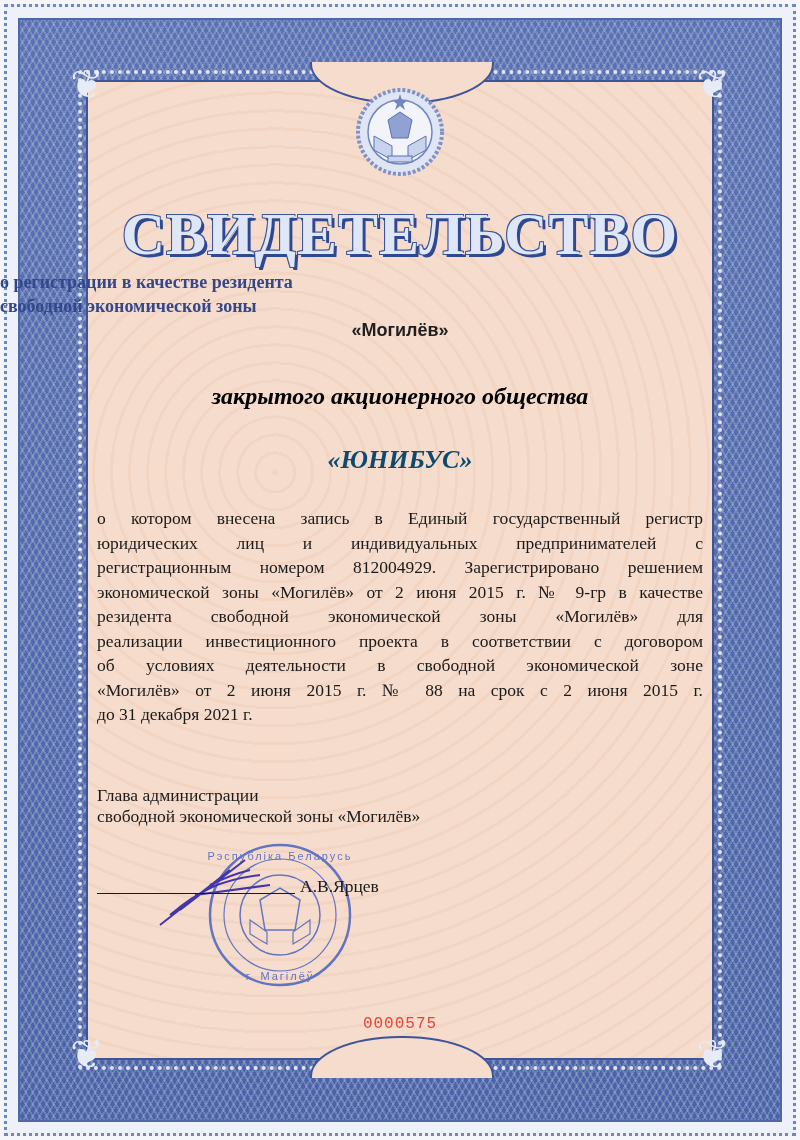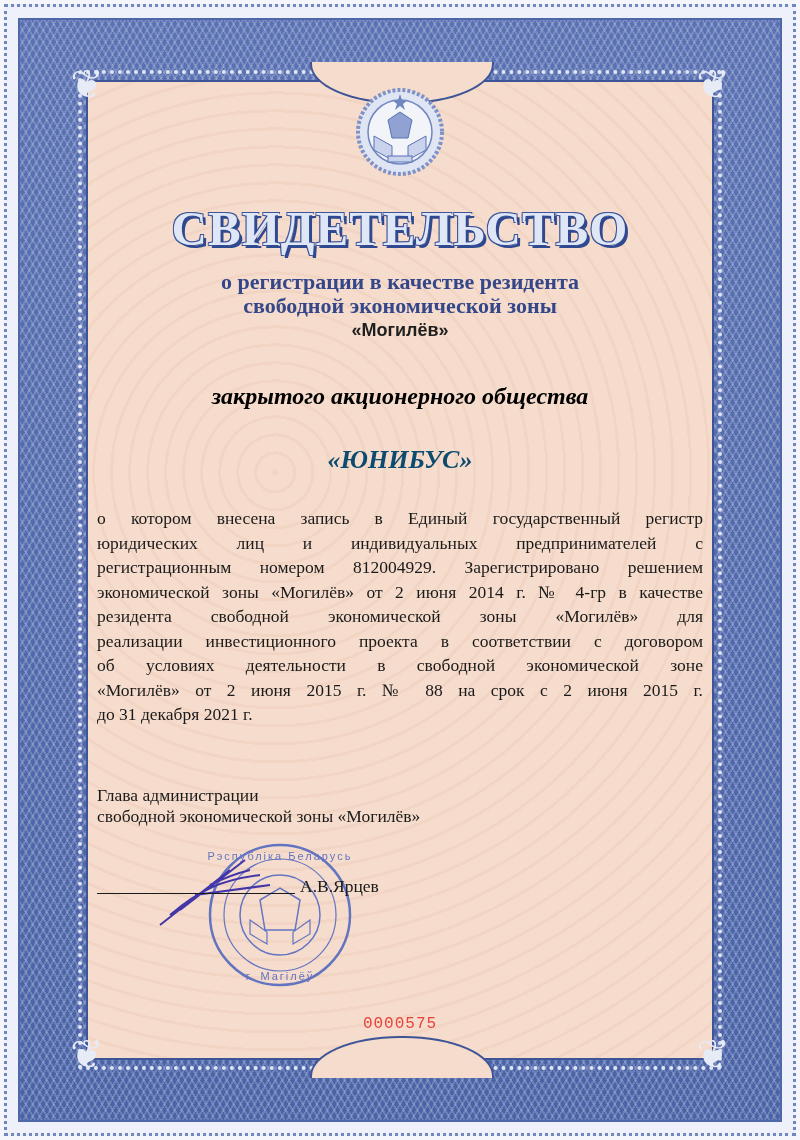--- a/index.html
+++ b/index.html
@@ -43,27 +43,27 @@
     background: #f6dccc; border-radius: 90px 90px 0 0 / 40px 40px 0 0;
     border: 2px solid #3d5597; border-bottom: none;
   }
   .corner { position: absolute; width: 50px; height: 50px; color: #e7ebf6; font-size: 40px; line-height: 50px; text-align: center; }
   .emblem {
     position: absolute; left: 350px; top: 80px; width: 100px; height: 100px;
   }
   .title {
     position: absolute; left: 0; right: 0; top: 200px; text-align: center;
     font-family: "Liberation Serif", serif; font-weight: bold;
-    font-size: 49px; letter-spacing: 1px; color: #dfe6f6;
+    font-size: 60px; letter-spacing: 1px; color: #dfe6f6;
     text-shadow: 3px 3px 0 #2f4990, -1px -1px 0 #3c5599, 1px -1px 0 #3c5599, -1px 1px 0 #3c5599;
   }
   .subtitle {
-    position: absolute; left: 0; right: 0; top: 270px; text-align: center;
+    position: absolute; left: 0; right: 0; top: 270px; 
     font-family: "Liberation Serif", serif; font-weight: bold;
-    font-size: 22px; color: #34478a; line-height: 24px;
+    font-size: 18px; color: #34478a; line-height: 24px;
   }
   .zone {
     position: absolute; left: 0; right: 0; top: 320px; text-align: center;
     font-family: "Liberation Sans", sans-serif; font-weight: bold;
     font-size: 18px; color: #1e1e1e;
   }
   .company-type {
     position: absolute; left: 0; right: 0; top: 383px; text-align: center;
     font-family: "Liberation Serif", serif; font-style: italic; font-weight: bold;
     font-size: 24px; color: #000000;
@@ -137,21 +137,21 @@
 
 <div class="zone">«Могилёв»</div>
 
 <div class="company-type">закрытого акционерного общества</div>
 <div class="company-name">«ЮНИБУС»</div>
 
 <div class="body-text">
   <div style="text-align-last: justify;">о котором внесена запись в Единый государственный регистр</div>
   <div style="text-align-last: justify;">юридических лиц и индивидуальных предпринимателей с</div>
   <div style="text-align-last: justify;">регистрационным номером 812004929. Зарегистрировано решением</div>
-  <div style="text-align-last: justify;">экономической зоны «Могилёв» от 2 июня 2014 г. № 4-гр в качестве</div>
+  <div style="text-align-last: justify;">экономической зоны «Могилёв» от 2 июня 2015 г. № 9-гр в качестве</div>
   <div style="text-align-last: justify;">резидента свободной экономической зоны «Могилёв» для</div>
   <div style="text-align-last: justify;">реализации инвестиционного проекта в соответствии с договором</div>
   <div style="text-align-last: justify;">об условиях деятельности в свободной экономической зоне</div>
   <div style="text-align-last: justify;">«Могилёв» от 2 июня 2015 г. № 88 на срок с 2 июня 2015 г.</div>
   <div class="last">до 31 декабря 2021 г.</div>
 </div>
 
 <div class="sign-block">
   <div>Глава администрации</div>
   <div>свободной экономической зоны «Могилёв»</div>

